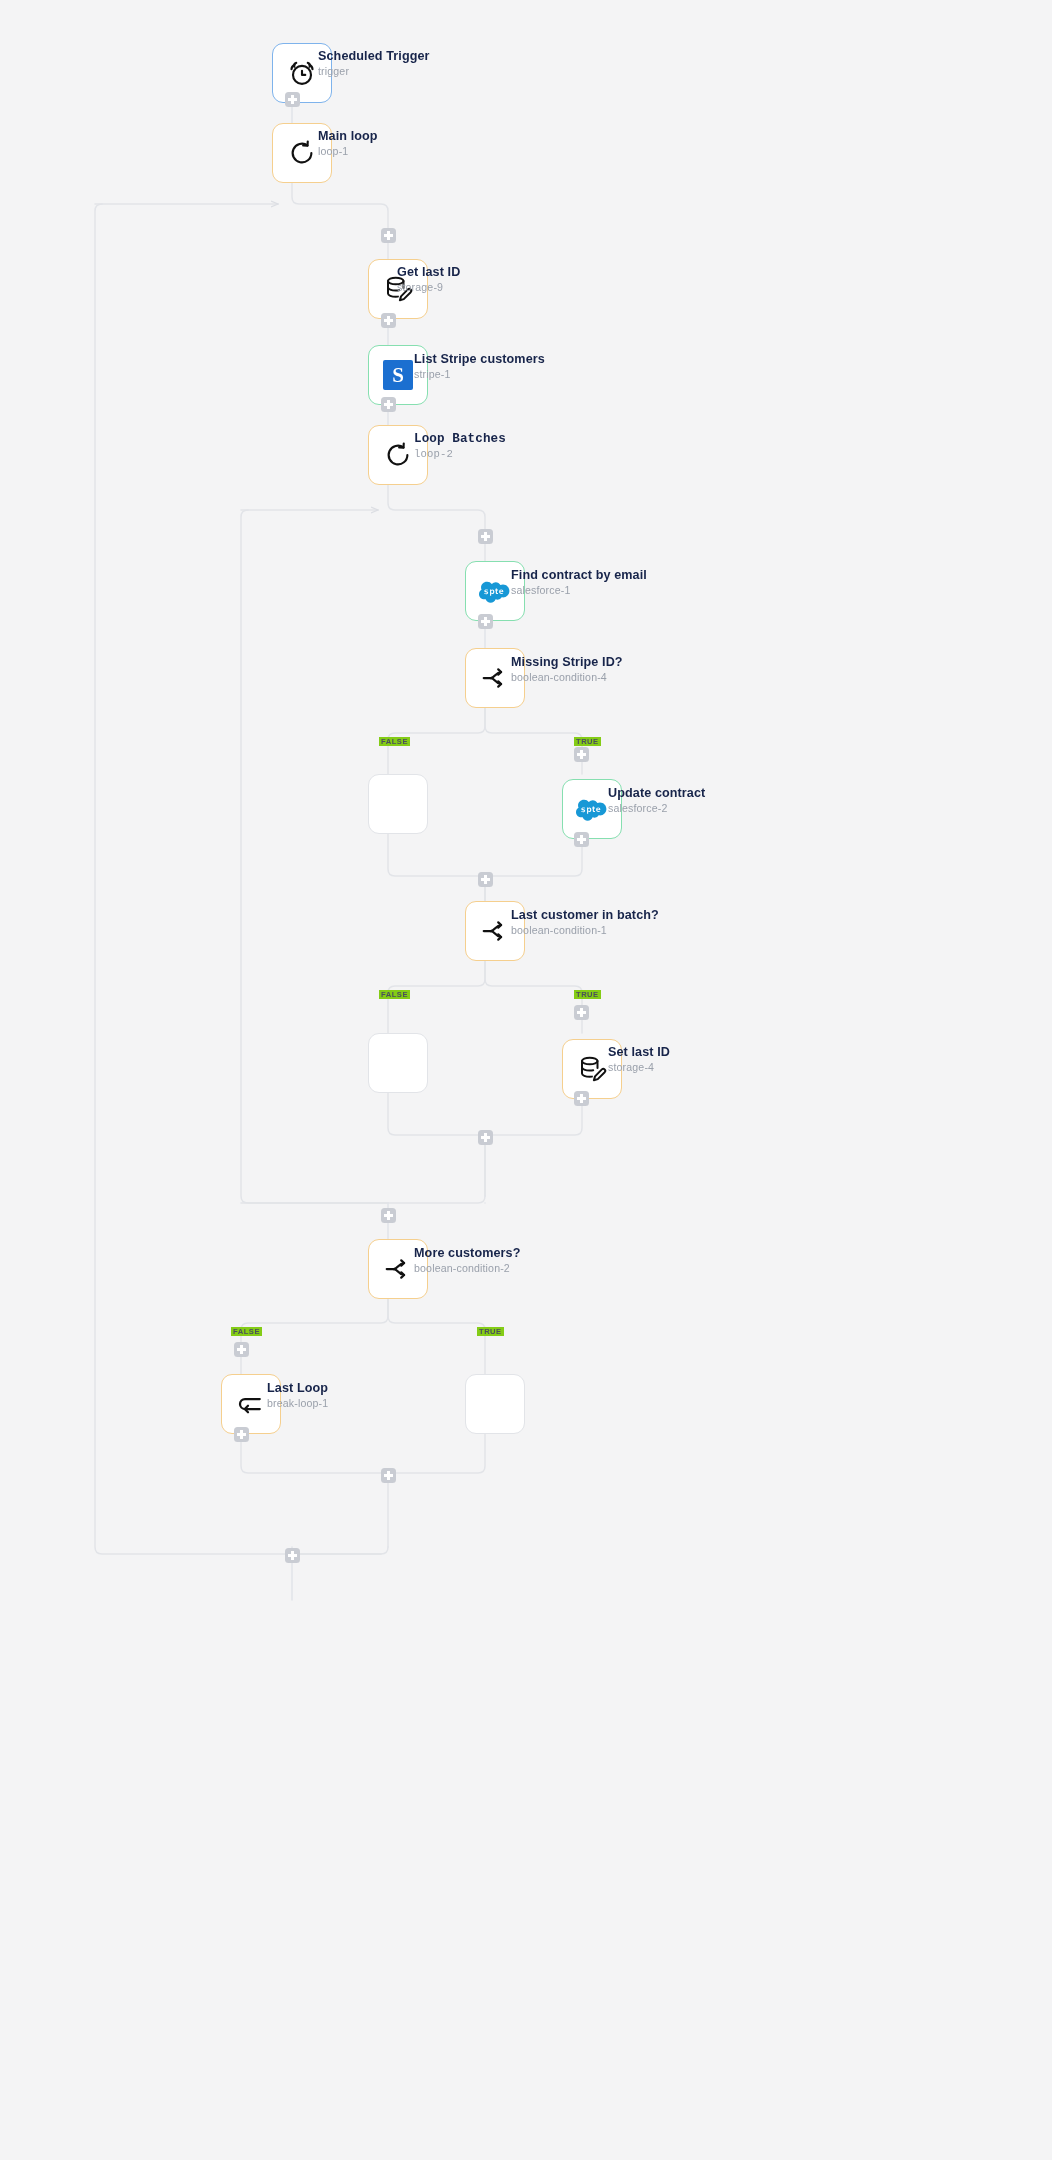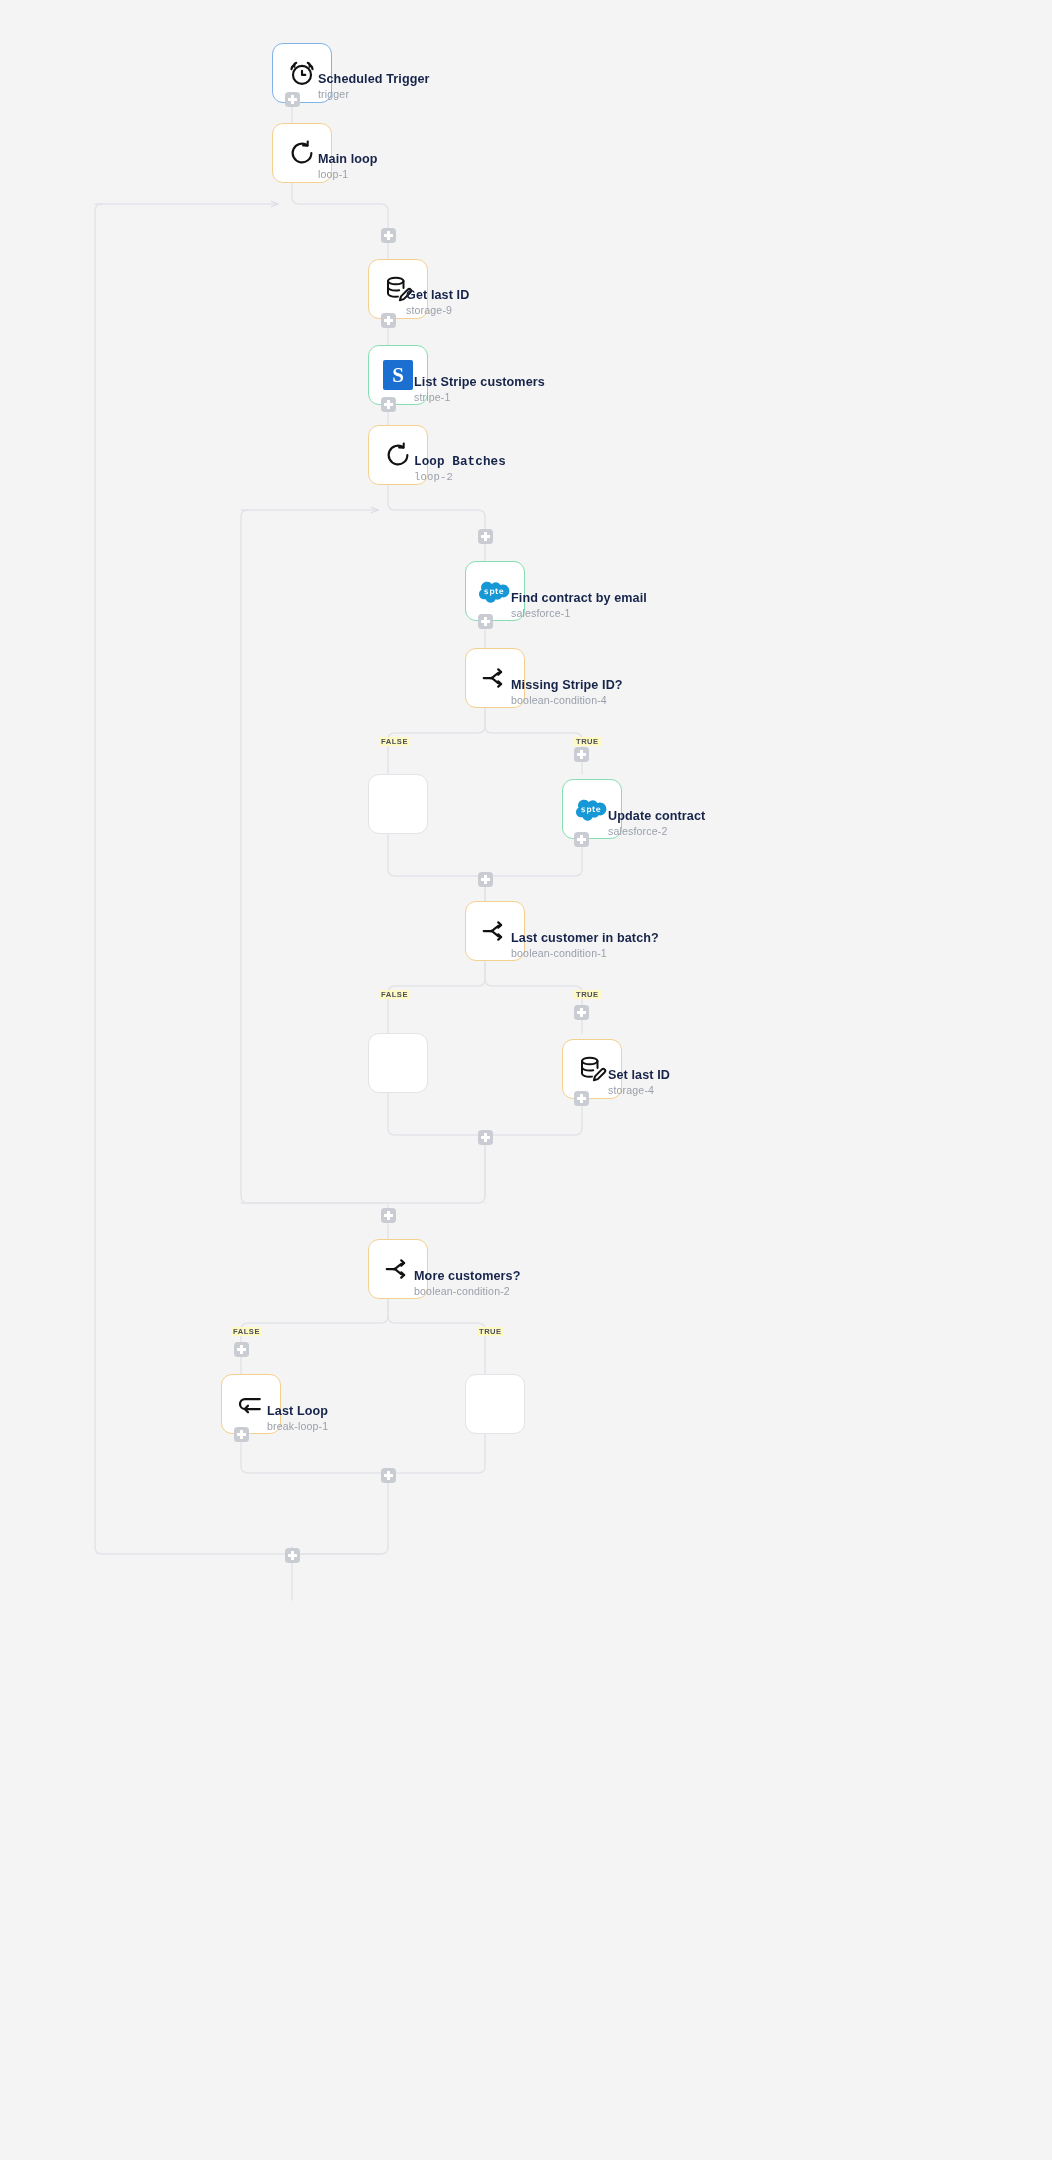--- a/index.html
+++ b/index.html
@@ -20,34 +20,34 @@
   .node.loop   {border-color:#f5cf8e;}
   .node.storage{border-color:#f5cf8e;}
   .node.cond   {border-color:#f5cf8e;}
   .node.brk    {border-color:#f5cf8e;}
   .node.integ  {border-color:#86dfb0;}
   .node.empty  {border-color:#e2e4e8;}
 
   .node svg{display:block;}
 
   
-  .label{position:absolute;white-space:nowrap;margin-top:23px;}
+  .label{position:absolute;white-space:nowrap;}
   .label .t{font-size:12.6px;font-weight:700;color:#17244a;letter-spacing:.1px;line-height:15px;}
   .label .s{font-size:10.6px;color:#9aa0ab;line-height:14px;letter-spacing:.15px;}
 
   
   .plus{position:absolute;width:15px;height:15px;border-radius:3.5px;
         background:#c9ccd3;display:flex;align-items:center;justify-content:center;}
   .plus::before,.plus::after{content:"";position:absolute;background:#ffffff;}
   .plus::before{width:9px;height:2.2px;}
   .plus::after{width:2.2px;height:9px;}
 
   
   .btag{position:absolute;font-size:7.6px;font-weight:700;color:#4a4f5c;
-        letter-spacing:.5px;background:#fef9c3;padding:0 2px;}
+        letter-spacing:.5px;background:#84cc16;padding:0 2px;}
 
   
   .stripe{width:30px;height:30px;background:#1b6fd0;border-radius:2px;
           display:flex;align-items:center;justify-content:center;
           color:#fff;font-size:21px;font-weight:700;font-family:"Liberation Serif",serif;
           line-height:1;}
 </style>
 </head>
 <body>
 
@@ -144,21 +144,21 @@
     <span>
       <svg width="30" height="30" viewBox="0 0 24 24" fill="none" stroke="#111" stroke-width="1.6" stroke-linecap="round" stroke-linejoin="round">
         <ellipse cx="10.2" cy="5.6" rx="6.2" ry="2.6"></ellipse>
         <path d="M4 5.6 V15.6 c0 1.44 2.78 2.6 6.2 2.6 c0.6 0 1.2 -0.04 1.75 -0.1"></path>
         <path d="M16.4 5.6 V11.2"></path>
         <path d="M4 10.6 c0 1.44 2.78 2.6 6.2 2.6 c1.0 0 1.95 -0.1 2.77 -0.28"></path>
         <path d="M19.9 12.3 a1.6 1.6 0 0 1 2.26 2.26 L16.6 20.1 L13.5 21 L14.4 17.9 Z"></path>
       </svg>
     </span>
   </div>
-  <div class="label" style="left:406px;top:265px;">
+  <div class="label" style="left:397px;top:265px;">
     <div class="t">Get last ID</div>
     <div class="s">storage-9</div>
   </div>
   <div class="plus" style="left:381px;top:313px;"></div>
 
   <div class="node integ" style="left:368px;top:345px;">
     <span class="stripe">S</span>
   </div>
   <div class="label" style="left:414px;top:352px;">
     <div class="t">List Stripe customers</div>

